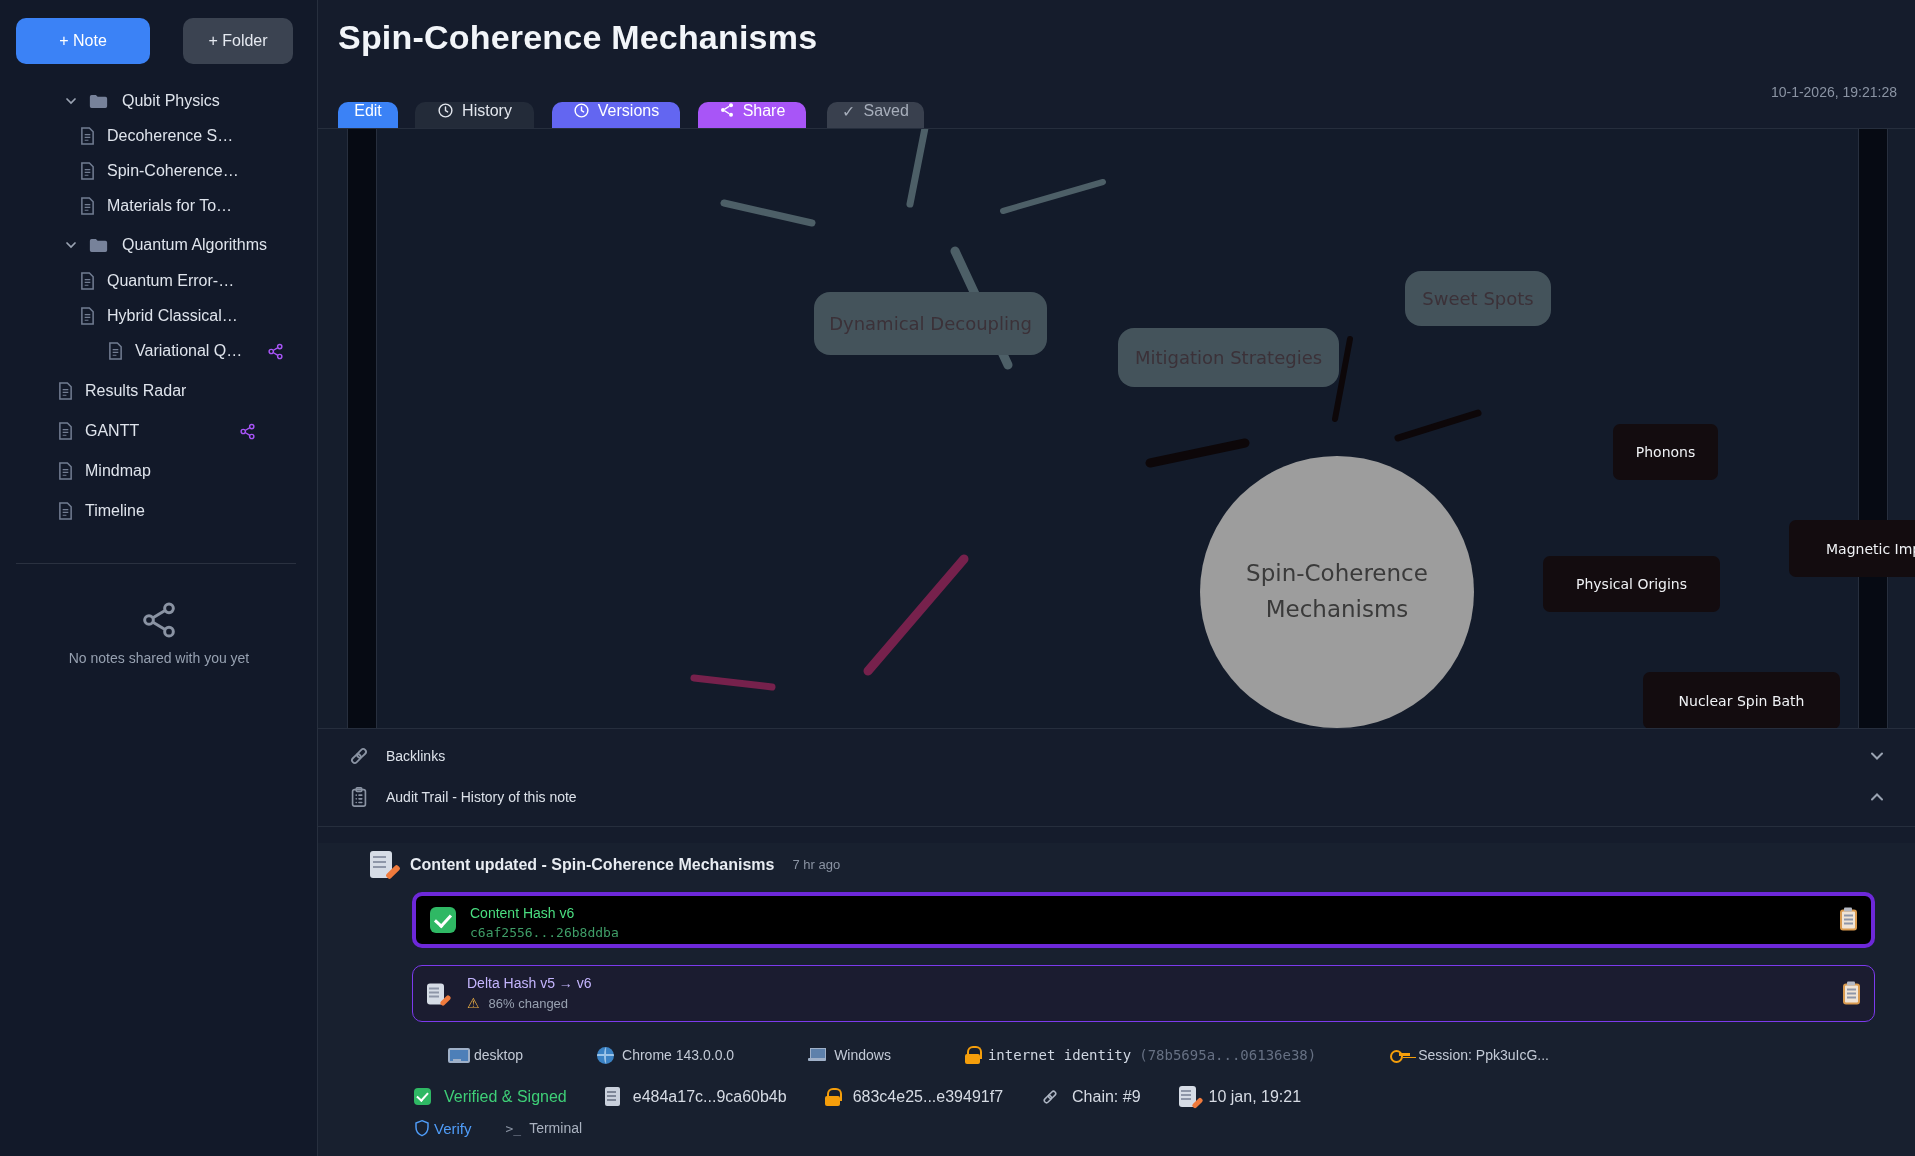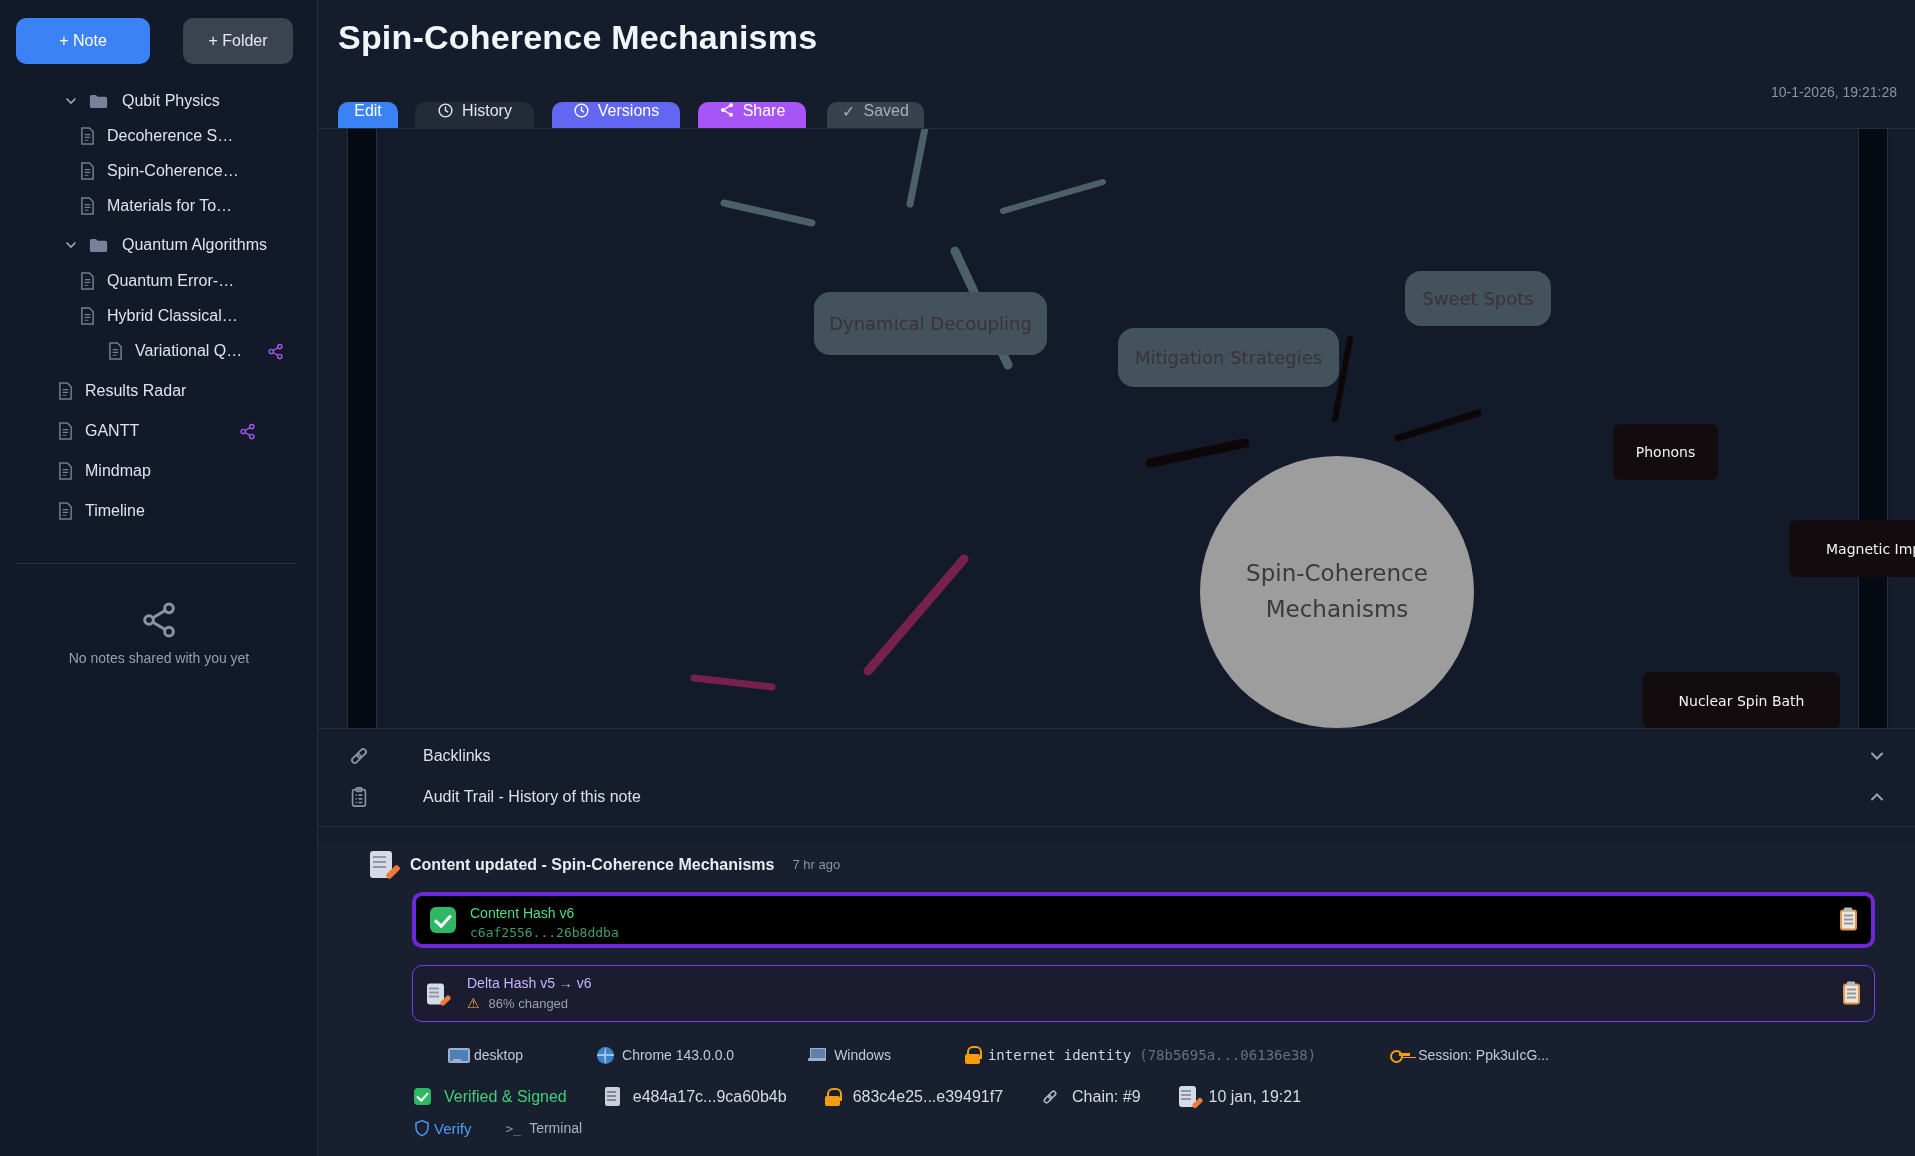--- a/index.html
+++ b/index.html
@@ -47,21 +47,21 @@
   #node-phonons { left:1295px; top:283px; width:105px; height:56px; }
   #node-magimp { left:1471px; top:379px; width:213px; height:57px; }
   #node-physorig { left:1225px; top:415px; width:177px; height:56px; }
   #node-nucspin { left:1325px; top:531px; width:197px; height:57px; }
 
   
   .bar { position:absolute; left:318px; width:1597px; background:#151c2c; display:flex; align-items:center; cursor:pointer; }
   #bar-backlinks { top:730px; height:52px; border-bottom:1px solid #262e3d; }
   #bar-audit { top:767px; height:60px; border-bottom:1px solid #262e3d; }
   .bar .bar-icon { margin-left:30px; margin-right:16px; flex:0 0 auto; }
-  .bar .bar-label { color:#dde2ea; font-size:16px;margin-left:37px; }
+  .bar .bar-label { color:#dde2ea; font-size:14px; }
   .bar .bar-chev { position:absolute; right:28px; }
 
   
   #audit-content { position:absolute; left:318px; top:843px; width:1597px; height:313px; background:#18202f; }
   #entry-head { position:absolute; left:52px; top:8px; display:flex; align-items:center; gap:18px; }
   #entry-title { color:#e8ecf2; font-size:16px; font-weight:bold; }
   #entry-ago { color:#8a93a3; font-size:13px; }
   .hashbox { position:absolute; left:94px; width:1463px; border-radius:10px; }
   #box-green { top:49px; height:56px; background:#000000; border:4px solid #6d28d9; }
   #box-purple { top:122px; height:57px; background:#1b1c30; border:1px solid #7c3aed; }
@@ -309,20 +309,23 @@
       </div>
     <div class="node" id="node-central">
         <span>Spin-Coherence Mechanisms</span>
       </div>
     <div class="node black" id="node-phonons">
         <span>Phonons</span>
       </div>
     <div class="node black" id="node-magimp">
         <span>Magnetic Impurities</span>
       </div>
+    <div class="node black" id="node-physorig">
+        <span>Physical Origins</span>
+      </div>
     <div class="node black" id="node-nucspin">
         <span>Nuclear Spin Bath</span>
       </div>
 
   </div>
 
   <div class="bar" id="bar-backlinks">
     <svg class="bar-icon" width="22" height="22" viewBox="0 0 24 24">
         <g transform="rotate(-45 12 12)" fill="none" stroke="#8a93a3" stroke-width="2">
           <rect x="2.5" y="9" width="11" height="6" rx="3"></rect>

